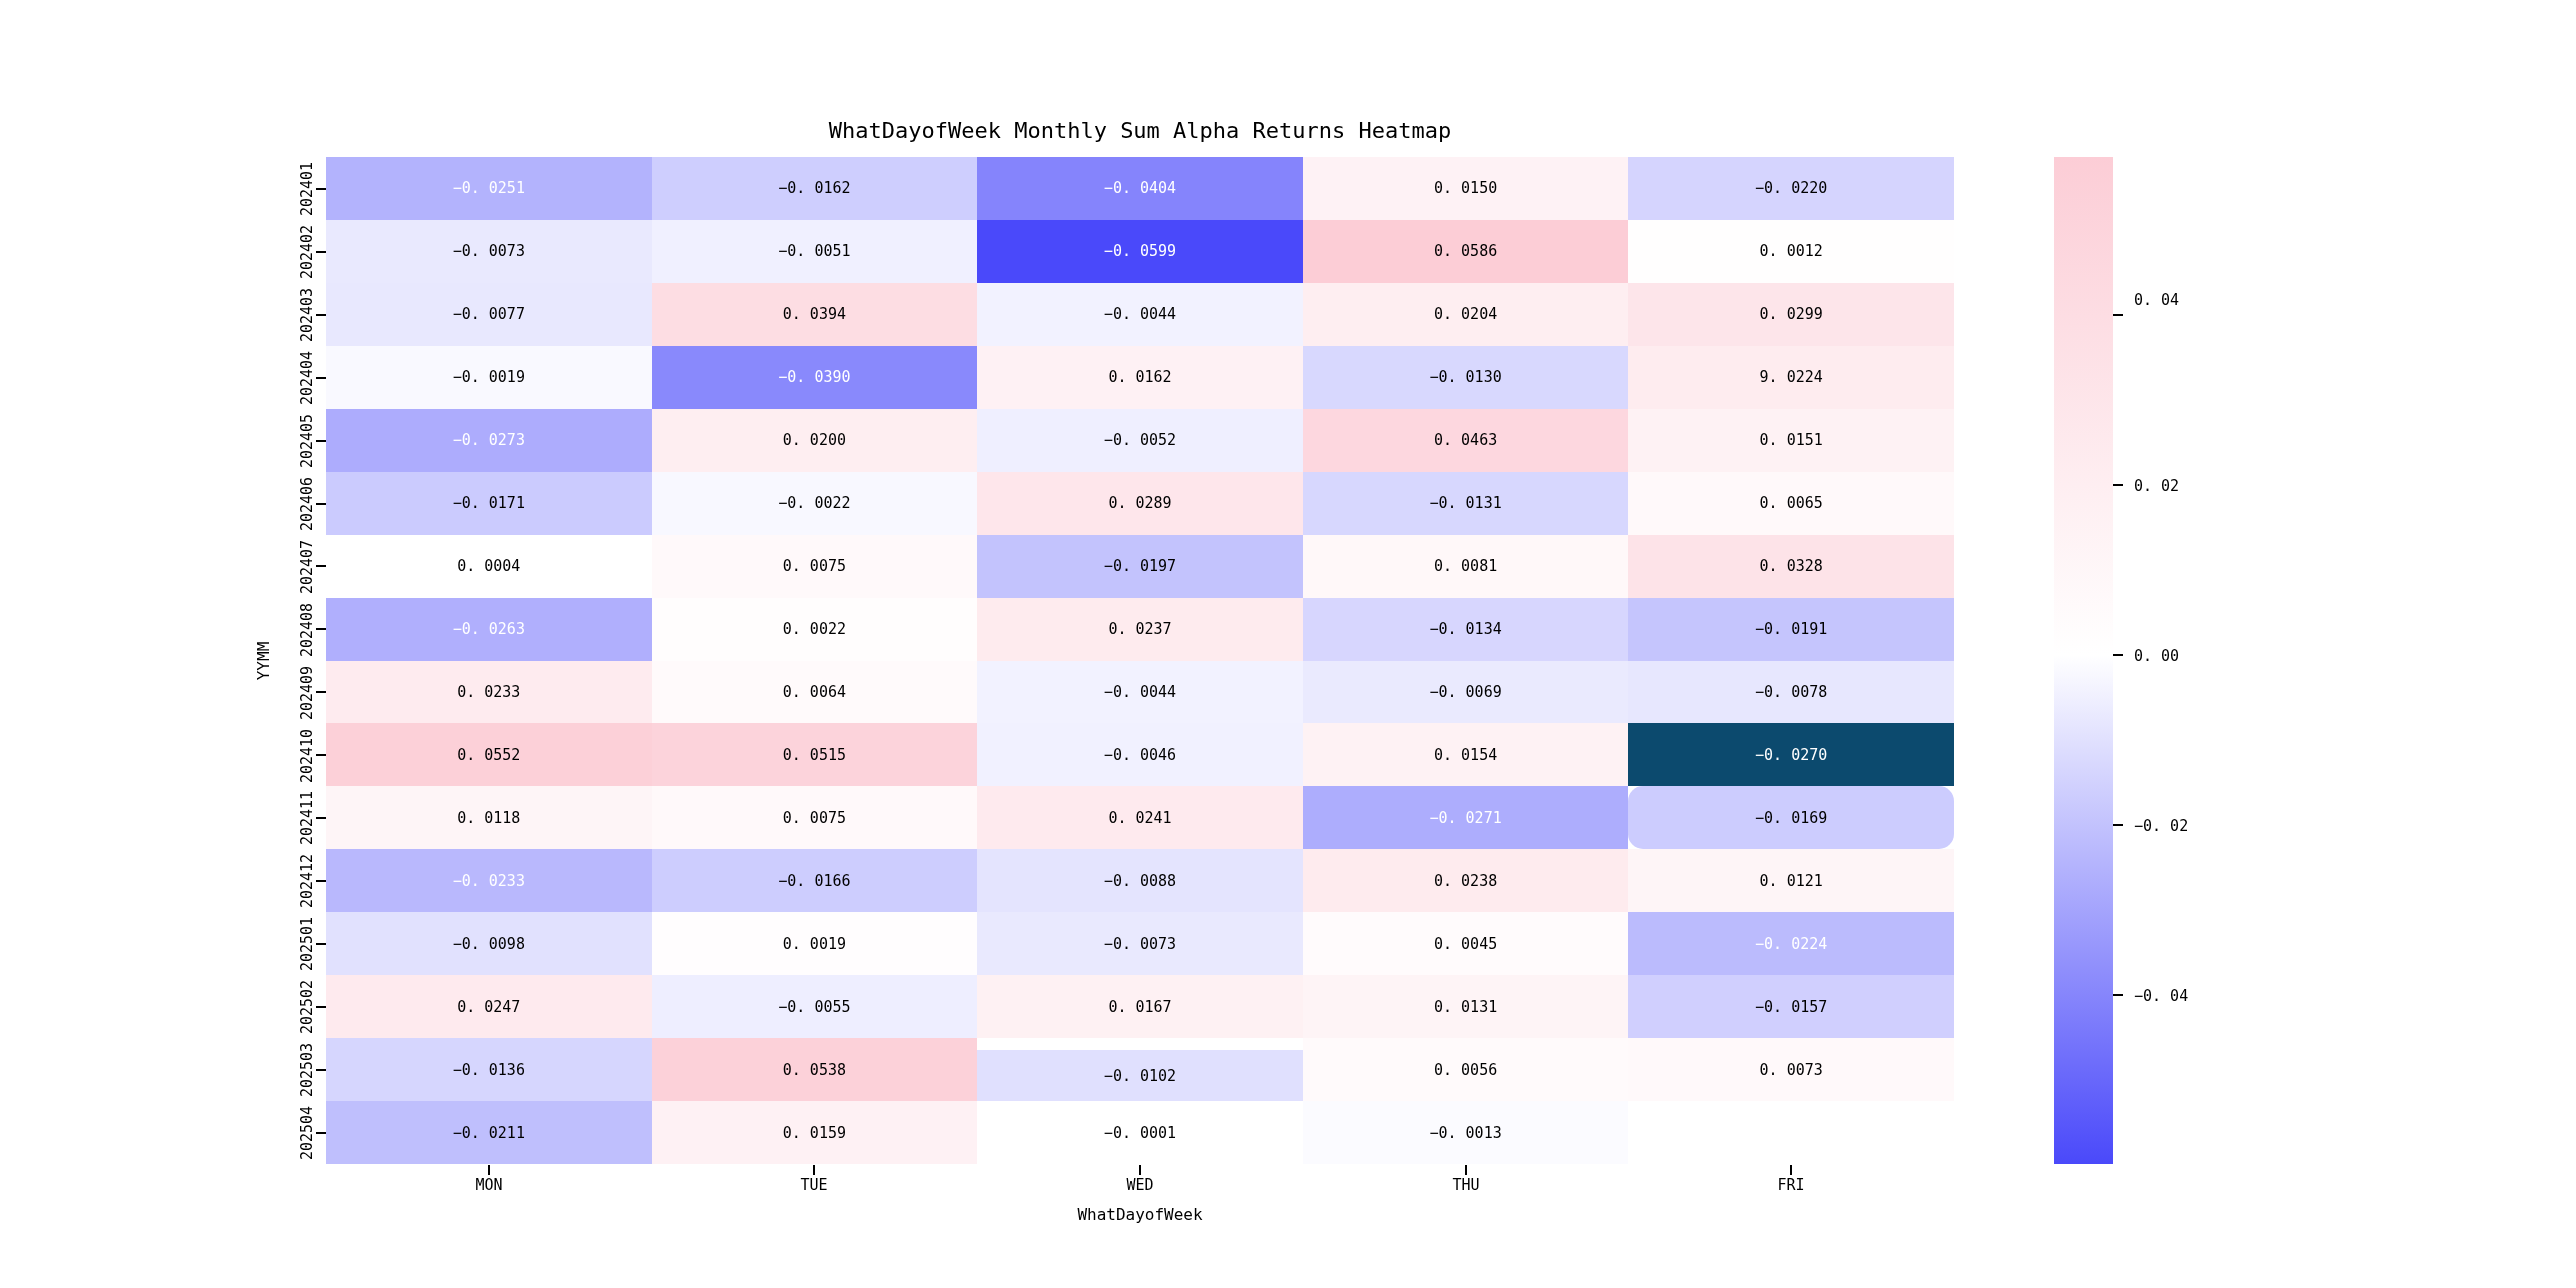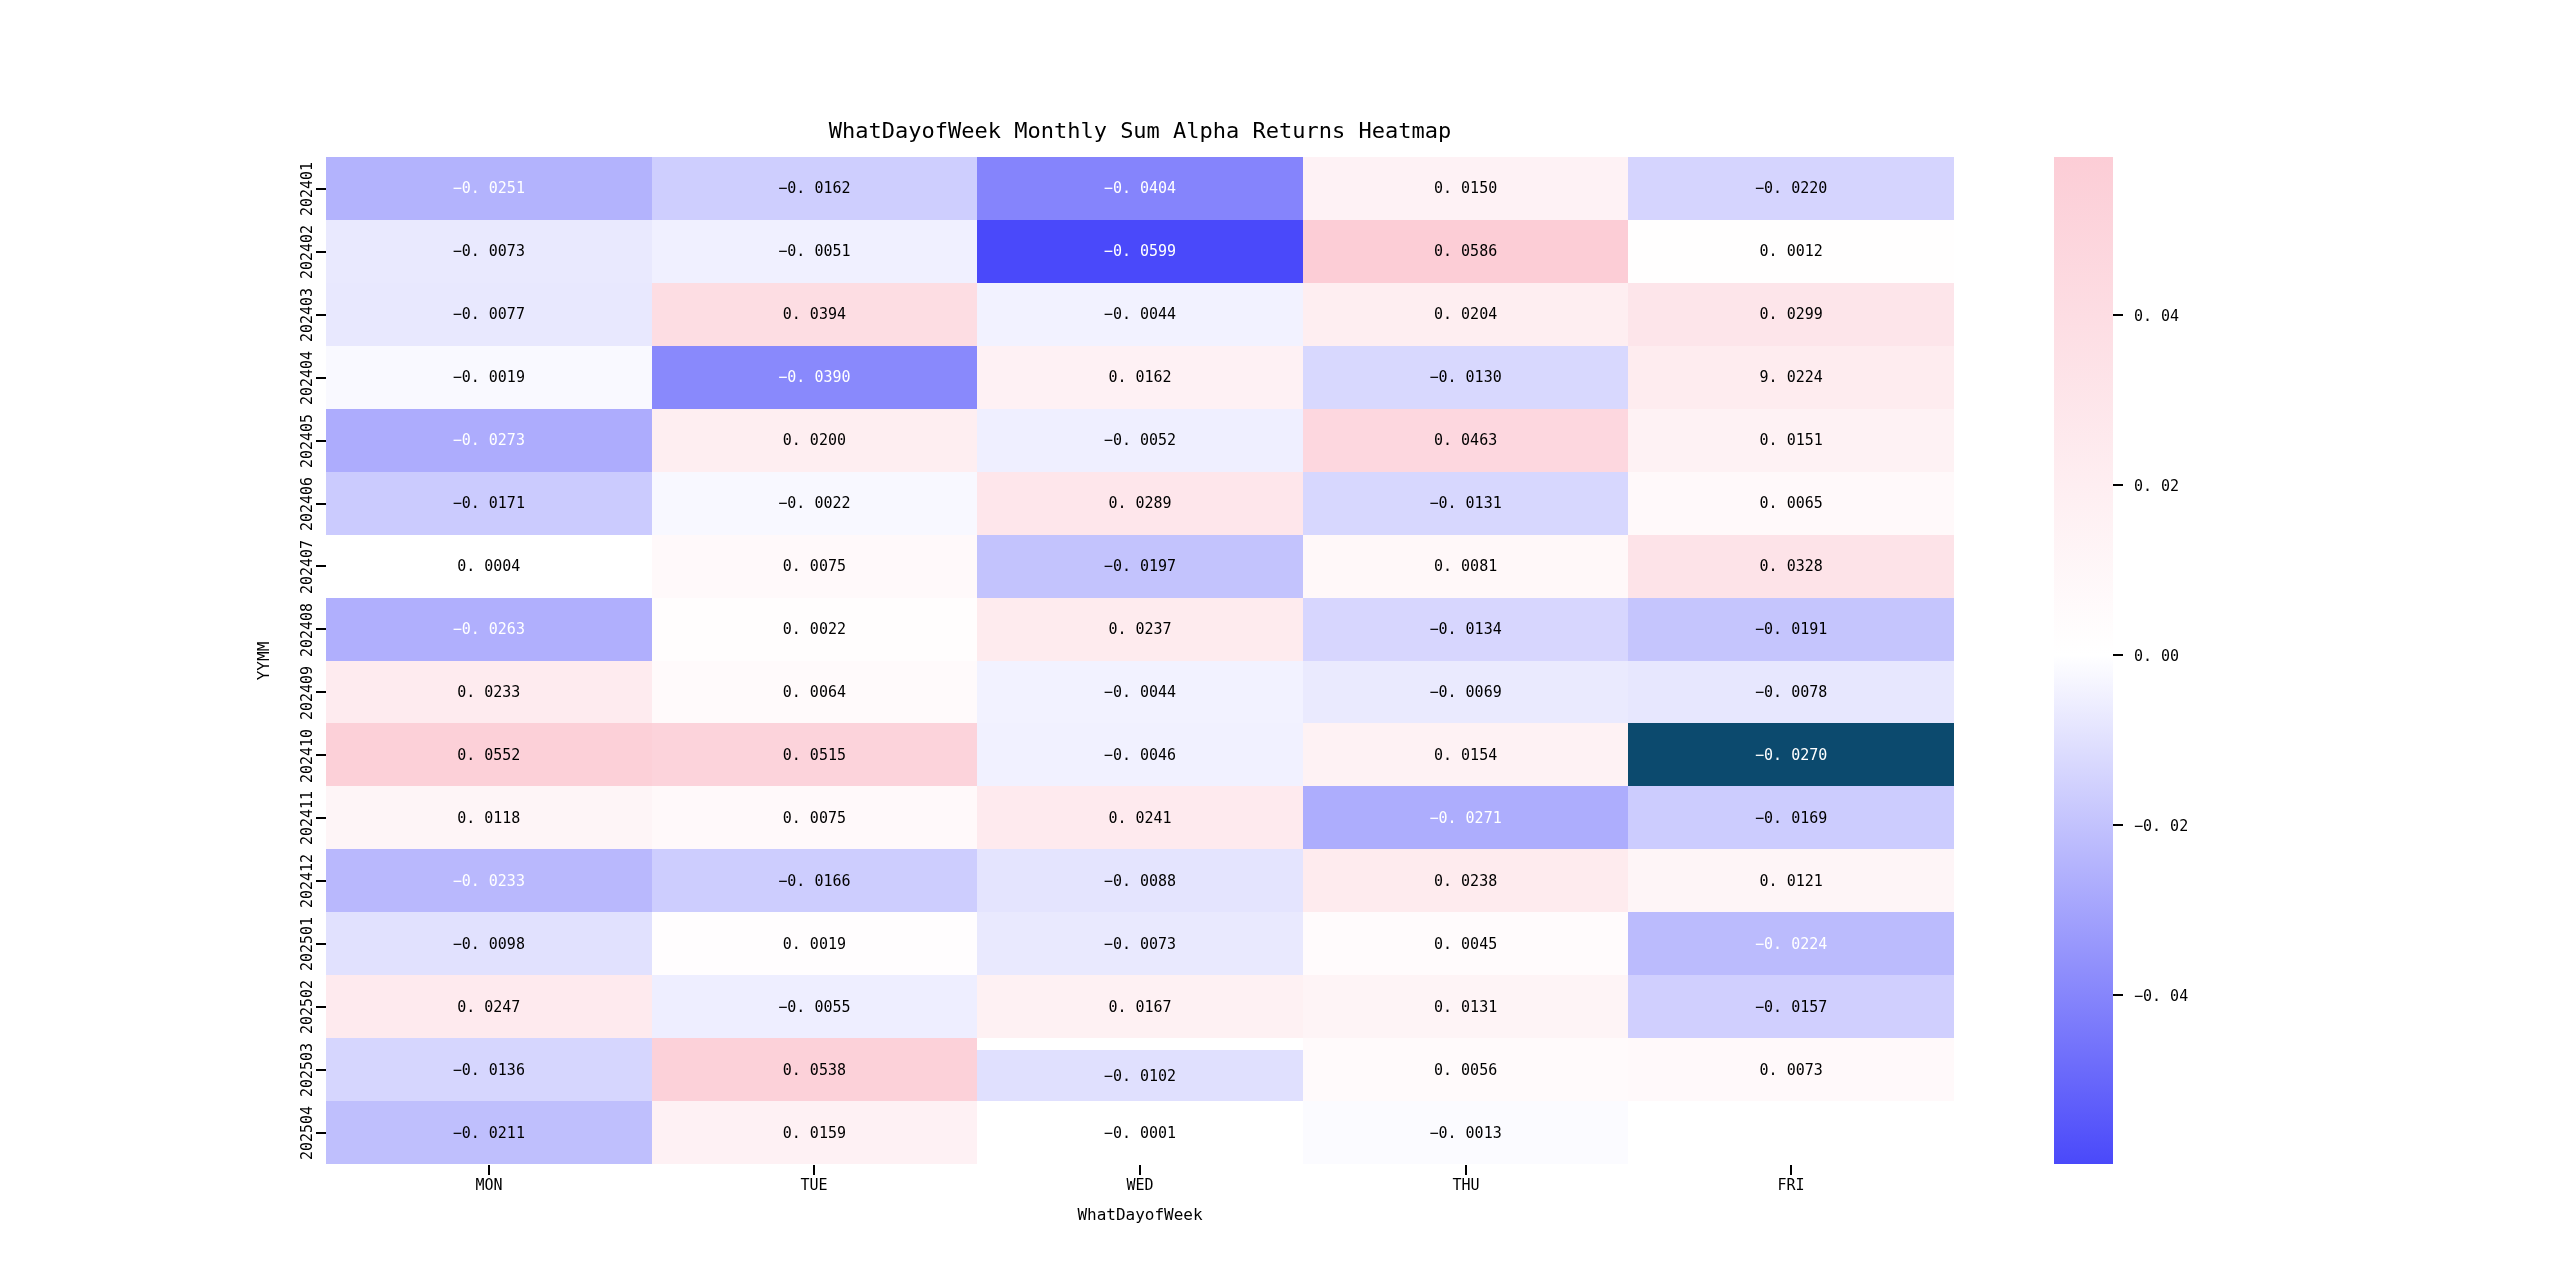--- a/index.html
+++ b/index.html
@@ -119,21 +119,21 @@
       <div class="cell" style="background: rgb(231, 231, 254); color: rgb(0, 0, 0);">−0. 0078</div>
       <div class="cell" style="background: rgb(252, 208, 216); color: rgb(0, 0, 0);">0. 0552</div>
       <div class="cell" style="background: rgb(252, 211, 219); color: rgb(0, 0, 0);">0. 0515</div>
       <div class="cell" style="background: rgb(241, 241, 255); color: rgb(0, 0, 0);">−0. 0046</div>
       <div class="cell" style="background: rgb(254, 242, 244); color: rgb(0, 0, 0);">0. 0154</div>
       <div class="cell" style="background: #0c4a6e; color: rgb(255, 255, 255);">−0. 0270</div>
       <div class="cell" style="background: rgb(254, 245, 247); color: rgb(0, 0, 0);">0. 0118</div>
       <div class="cell" style="background: rgb(255, 249, 250); color: rgb(0, 0, 0);">0. 0075</div>
       <div class="cell" style="background: rgb(254, 234, 238); color: rgb(0, 0, 0);">0. 0241</div>
       <div class="cell" style="background: rgb(173, 173, 253); color: rgb(255, 255, 255);">−0. 0271</div>
-      <div class="cell" style="background: rgb(204, 204, 254); color: rgb(0, 0, 0);">−0. 0169</div>
+      <div class="cell" style="background: rgb(204, 204, 254); color: rgb(0, 0, 0); border-radius: 15px;">−0. 0169</div>
       <div class="cell" style="background: rgb(185, 184, 253); color: rgb(255, 255, 255);">−0. 0233</div>
       <div class="cell" style="background: rgb(205, 205, 254); color: rgb(0, 0, 0);">−0. 0166</div>
       <div class="cell" style="background: rgb(228, 228, 254); color: rgb(0, 0, 0);">−0. 0088</div>
       <div class="cell" style="background: rgb(254, 235, 238); color: rgb(0, 0, 0);">0. 0238</div>
       <div class="cell" style="background: rgb(254, 245, 247); color: rgb(0, 0, 0);">0. 0121</div>
       <div class="cell" style="background: rgb(225, 225, 254); color: rgb(0, 0, 0);">−0. 0098</div>
       <div class="cell" style="background: rgb(255, 253, 254); color: rgb(0, 0, 0);">0. 0019</div>
       <div class="cell" style="background: rgb(233, 233, 254); color: rgb(0, 0, 0);">−0. 0073</div>
       <div class="cell" style="background: rgb(255, 251, 252); color: rgb(0, 0, 0);">0. 0045</div>
       <div class="cell" style="background: rgb(187, 187, 253); color: rgb(255, 255, 255);">−0. 0224</div>
@@ -191,21 +191,21 @@
     <div class="tick-mark" style="left: 488px; top: 1165px; width: 2.4px; height: 9.5px;"></div>
     <div class="xtick-label" style="left: 814px; top: 1176px;">TUE</div>
     <div class="tick-mark" style="left: 813px; top: 1165px; width: 2.4px; height: 9.5px;"></div>
     <div class="xtick-label" style="left: 1140px; top: 1176px;">WED</div>
     <div class="tick-mark" style="left: 1139px; top: 1165px; width: 2.4px; height: 9.5px;"></div>
     <div class="xtick-label" style="left: 1466px; top: 1176px;">THU</div>
     <div class="tick-mark" style="left: 1465px; top: 1165px; width: 2.4px; height: 9.5px;"></div>
     <div class="xtick-label" style="left: 1791px; top: 1176px;">FRI</div>
     <div class="tick-mark" style="left: 1790px; top: 1165px; width: 2.4px; height: 9.5px;"></div>
     <div class="tick-mark" style="left: 2113px; top: 314px; width: 9.5px; height: 2.4px;"></div>
-    <div class="cbtick-label" style="left: 2134px; top: 316px;">0. 04</div>
+    <div class="cbtick-label" style="left: 2134px; top: 300px;">0. 04</div>
     <div class="tick-mark" style="left: 2113px; top: 484px; width: 9.5px; height: 2.4px;"></div>
     <div class="cbtick-label" style="left: 2134px; top: 486px;">0. 02</div>
     <div class="tick-mark" style="left: 2113px; top: 654px; width: 9.5px; height: 2.4px;"></div>
     <div class="cbtick-label" style="left: 2134px; top: 656px;">0. 00</div>
     <div class="tick-mark" style="left: 2113px; top: 824px; width: 9.5px; height: 2.4px;"></div>
     <div class="cbtick-label" style="left: 2134px; top: 826px;">−0. 02</div>
     <div class="tick-mark" style="left: 2113px; top: 994px; width: 9.5px; height: 2.4px;"></div>
     <div class="cbtick-label" style="left: 2134px; top: 996px;">−0. 04</div>
   </div>
 

